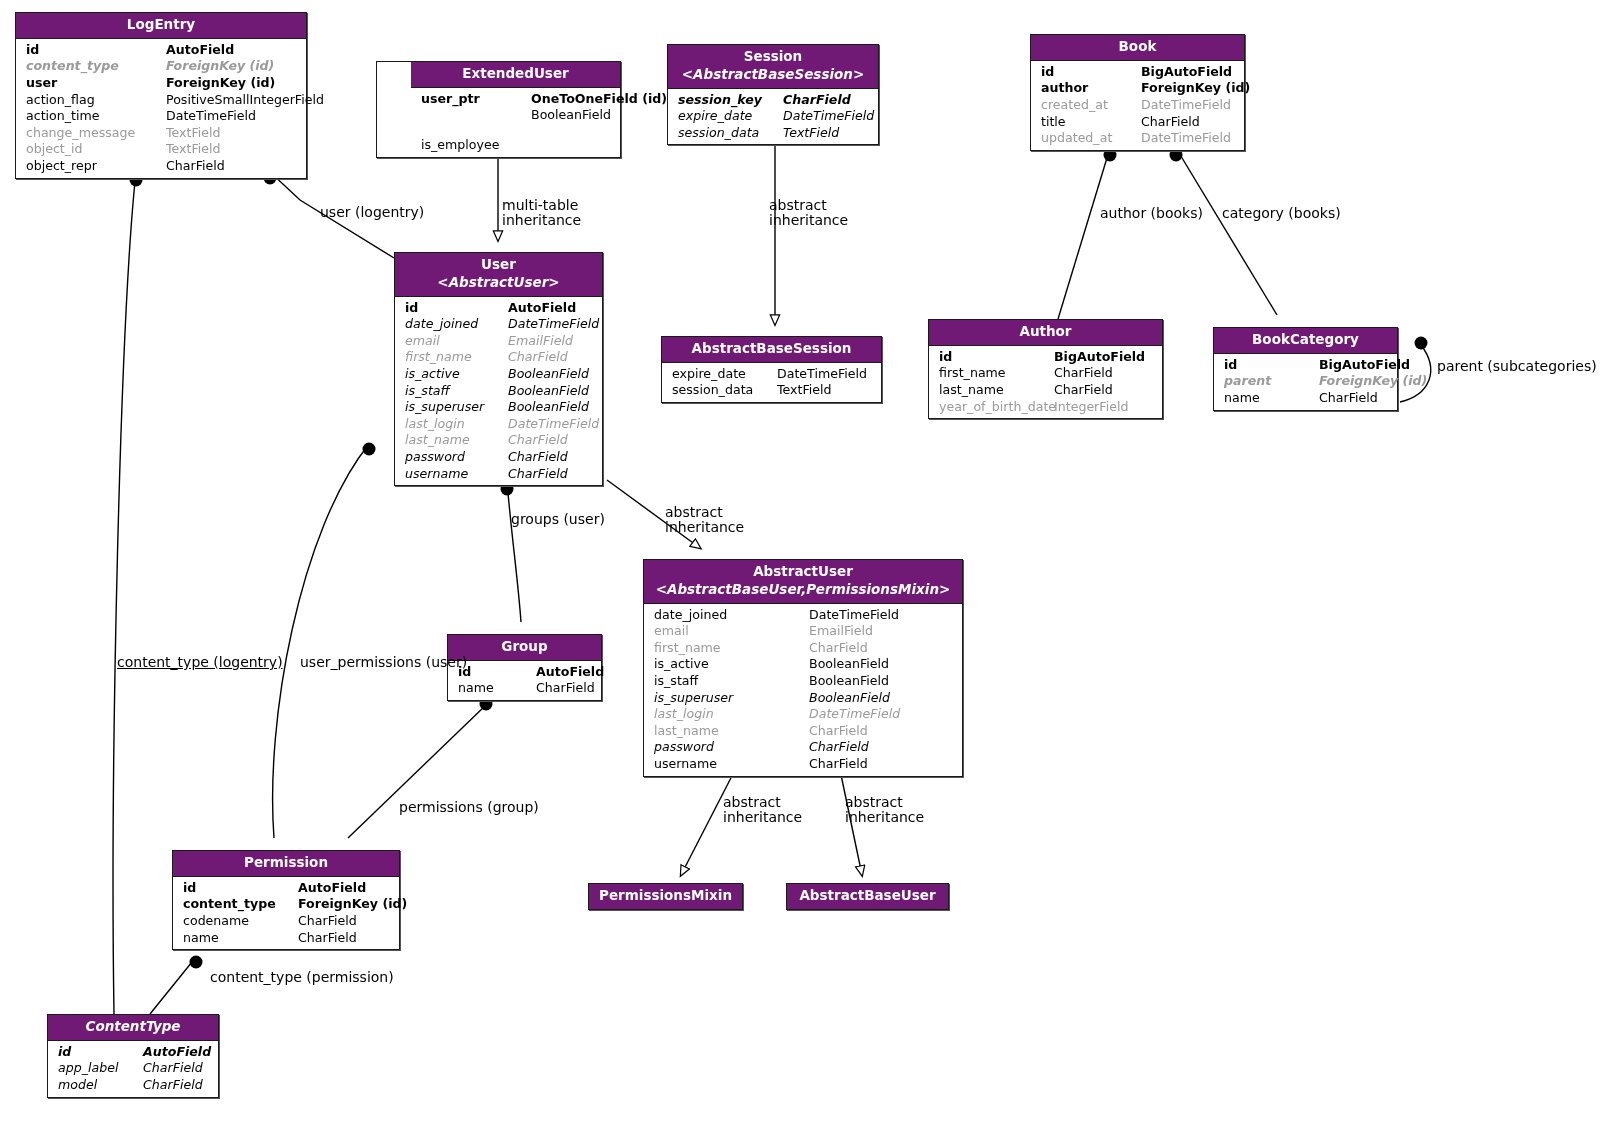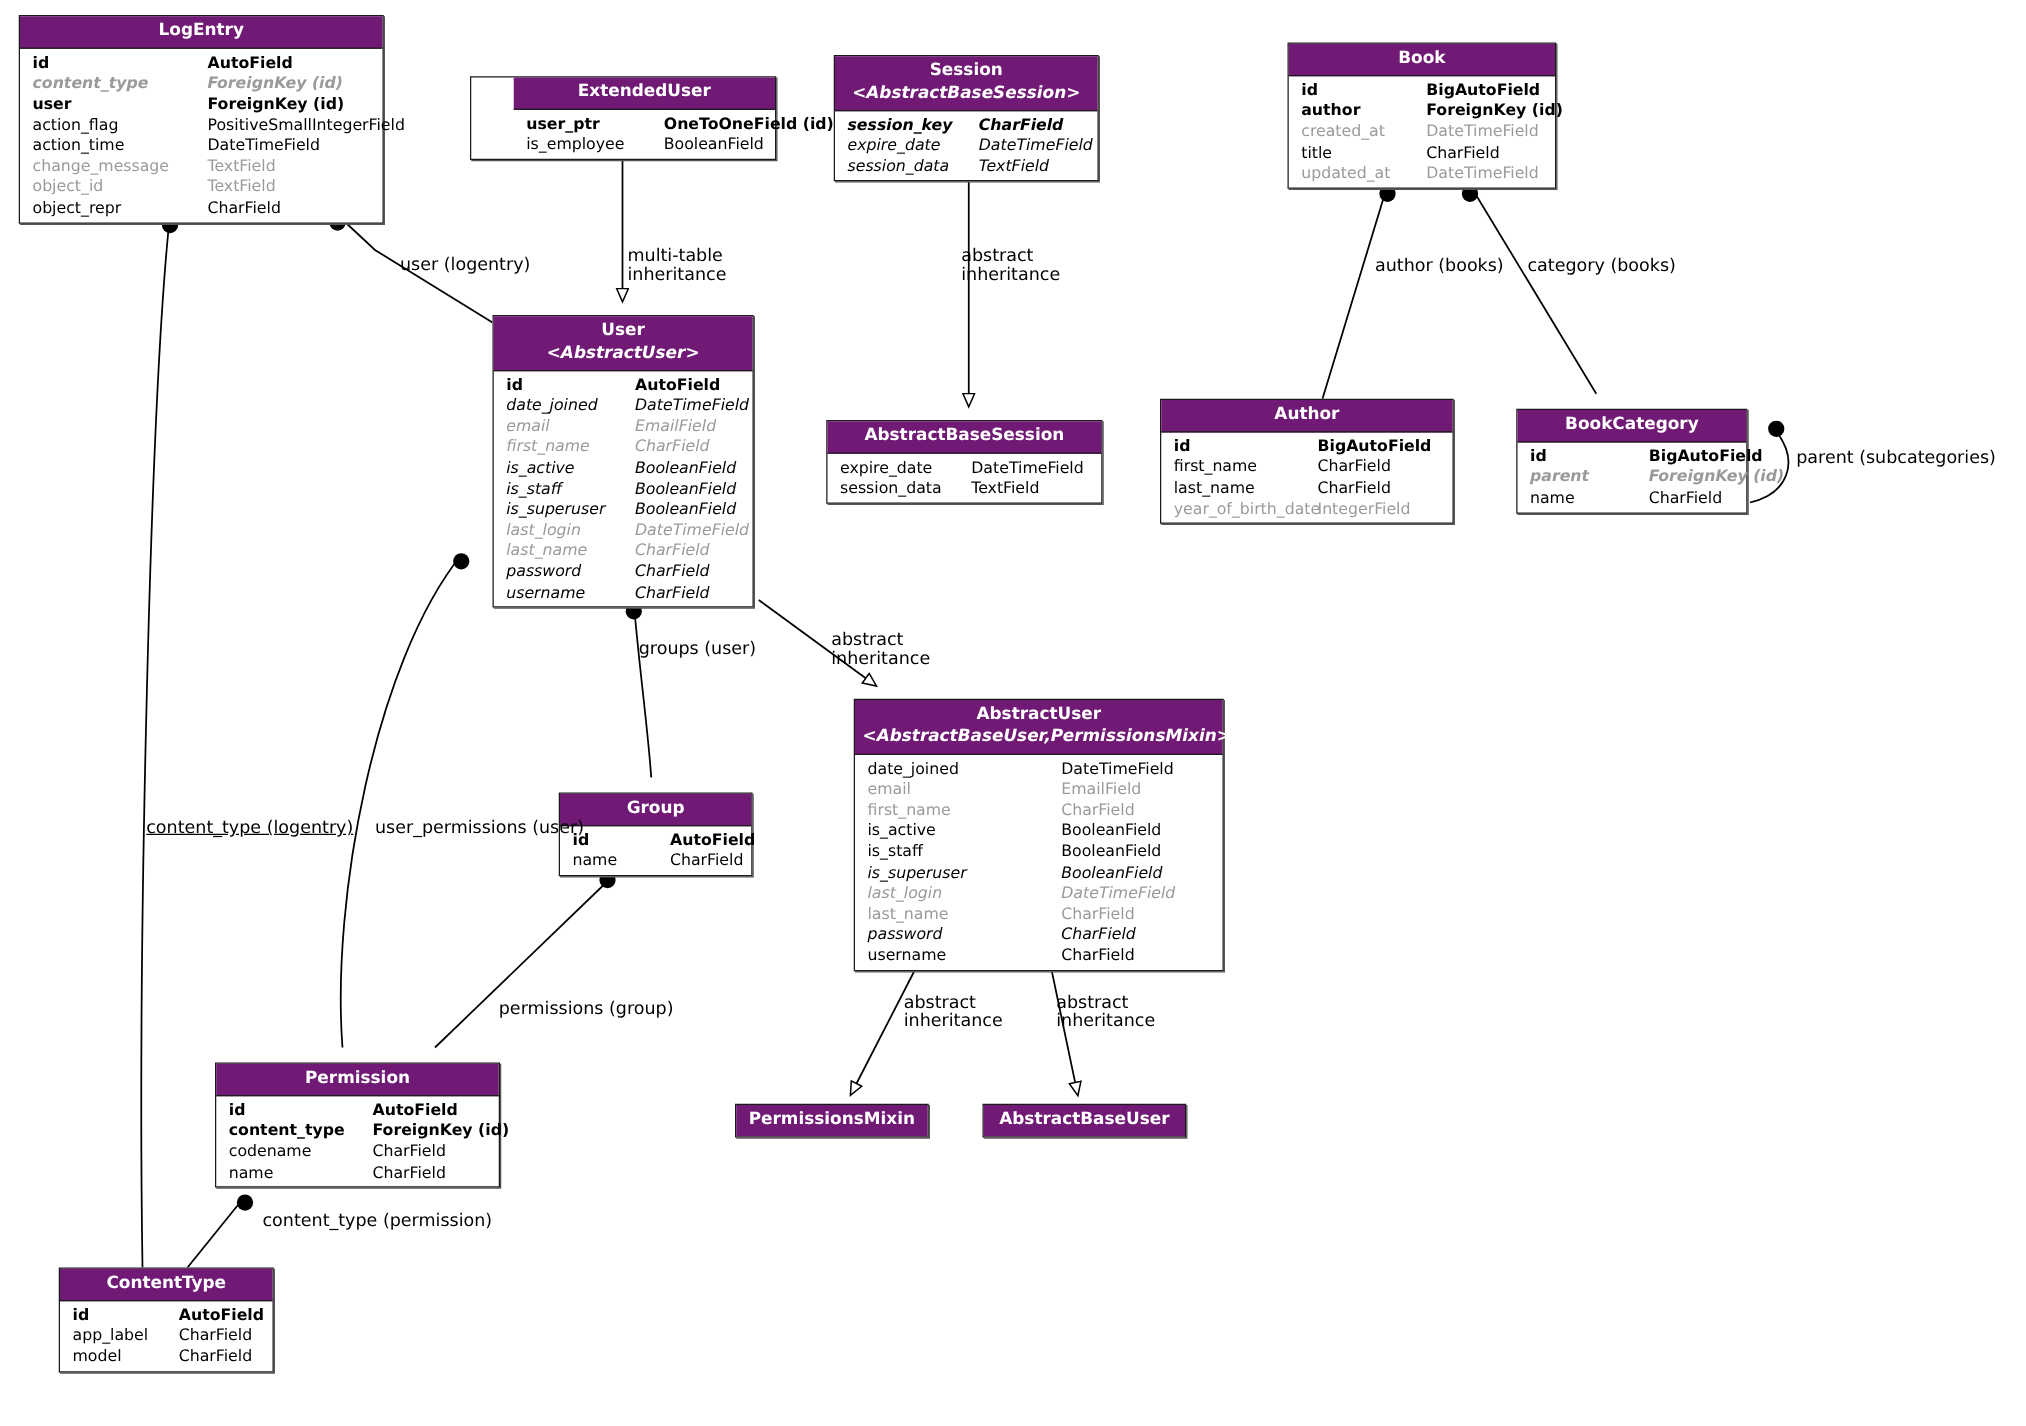--- a/index.html
+++ b/index.html
@@ -159,21 +159,21 @@
         </div>
       </div>
       <div class="entity" style="left: 376px; top: 61px; width: 245px; padding-left: 34px;">
         <div class="entity-header"><span>ExtendedUser</span></div>
         <div class="entity-body">
           <div class="field-row">
             <span class="f-name m-bold" style="width: 110px;">user_ptr</span>
             <span class="f-type m-bold">OneToOneField (id)</span>
           </div>
           <div class="field-row">
-            <span class="f-name " style="width: 110px;">is_employee</span>
+            <span class="f-name " style="width: 110px; margin-top: 30px;">is_employee</span>
             <span class="f-type ">BooleanField</span>
           </div>
         </div>
       </div>
       <div class="entity" style="left: 667px; top: 44px; width: 212px;">
         <div class="entity-header"><span>Session</span><span class="stereo">&lt;AbstractBaseSession&gt;</span></div>
         <div class="entity-body">
           <div class="field-row">
             <span class="f-name m-bolditalic" style="width: 105px;">session_key</span>
             <span class="f-type m-bolditalic">CharField</span>
@@ -306,21 +306,21 @@
           <div class="field-row">
             <span class="f-name m-grayboldital m-bold" style="width: 95px;">parent</span>
             <span class="f-type m-grayboldital m-bold">ForeignKey (id)</span>
           </div>
           <div class="field-row">
             <span class="f-name " style="width: 95px;">name</span>
             <span class="f-type ">CharField</span>
           </div>
         </div>
       </div>
-      <div class="entity" style="left: 643px; top: 559px; width: 296px; margin-left: 40px;">
+      <div class="entity" style="left: 643px; top: 559px; width: 320px;">
         <div class="entity-header"><span>AbstractUser</span><span class="stereo">&lt;AbstractBaseUser,PermissionsMixin&gt;</span></div>
         <div class="entity-body">
           <div class="field-row">
             <span class="f-name " style="width: 155px;">date_joined</span>
             <span class="f-type ">DateTimeField</span>
           </div>
           <div class="field-row">
             <span class="f-name m-gray" style="width: 155px;">email</span>
             <span class="f-type m-gray">EmailField</span>
           </div>
@@ -391,21 +391,21 @@
             <span class="f-type ">CharField</span>
           </div>
         </div>
       </div>
       <div class="entity plain" style="left: 588px; top: 883px; width: 155px;">
         <div class="entity-header"><span>PermissionsMixin</span></div>
       </div>
       <div class="entity plain" style="left: 786px; top: 883px; width: 163px;">
         <div class="entity-header"><span>AbstractBaseUser</span></div>
       </div>
-      <div class="entity" style="left: 47px; top: 1014px; width: 172px;">
+      <div class="entity" style="left: 47px; top: 1014px; width: 172px; font-style: italic;">
         <div class="entity-header"><span>ContentType</span></div>
         <div class="entity-body">
           <div class="field-row">
             <span class="f-name m-bold" style="width: 85px;">id</span>
             <span class="f-type m-bold">AutoField</span>
           </div>
           <div class="field-row">
             <span class="f-name " style="width: 85px;">app_label</span>
             <span class="f-type ">CharField</span>
           </div>

